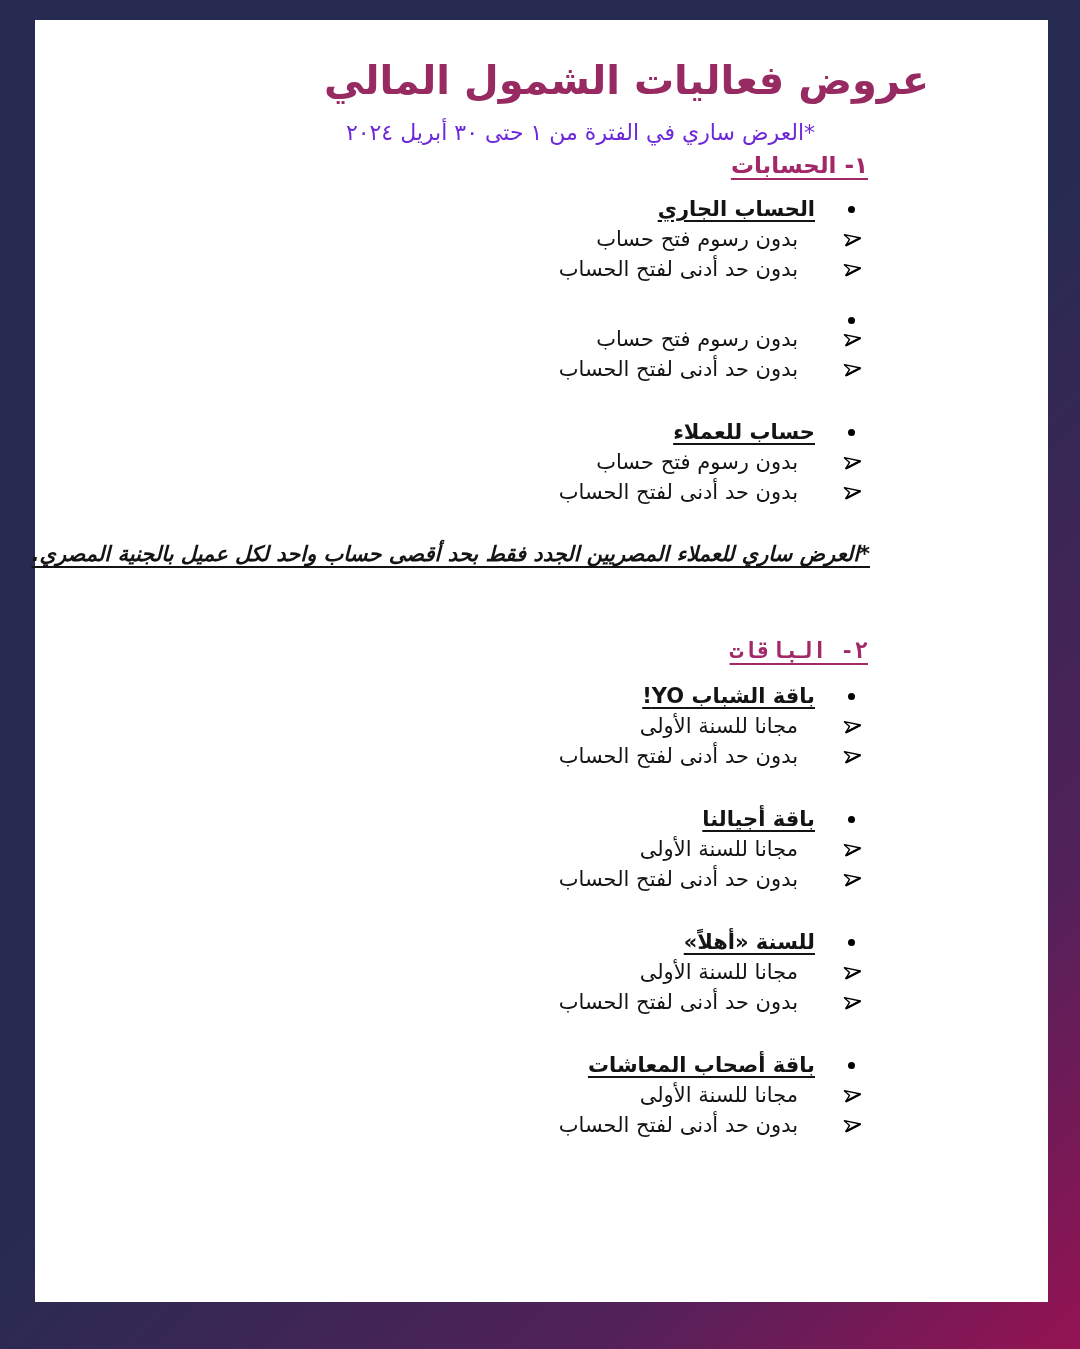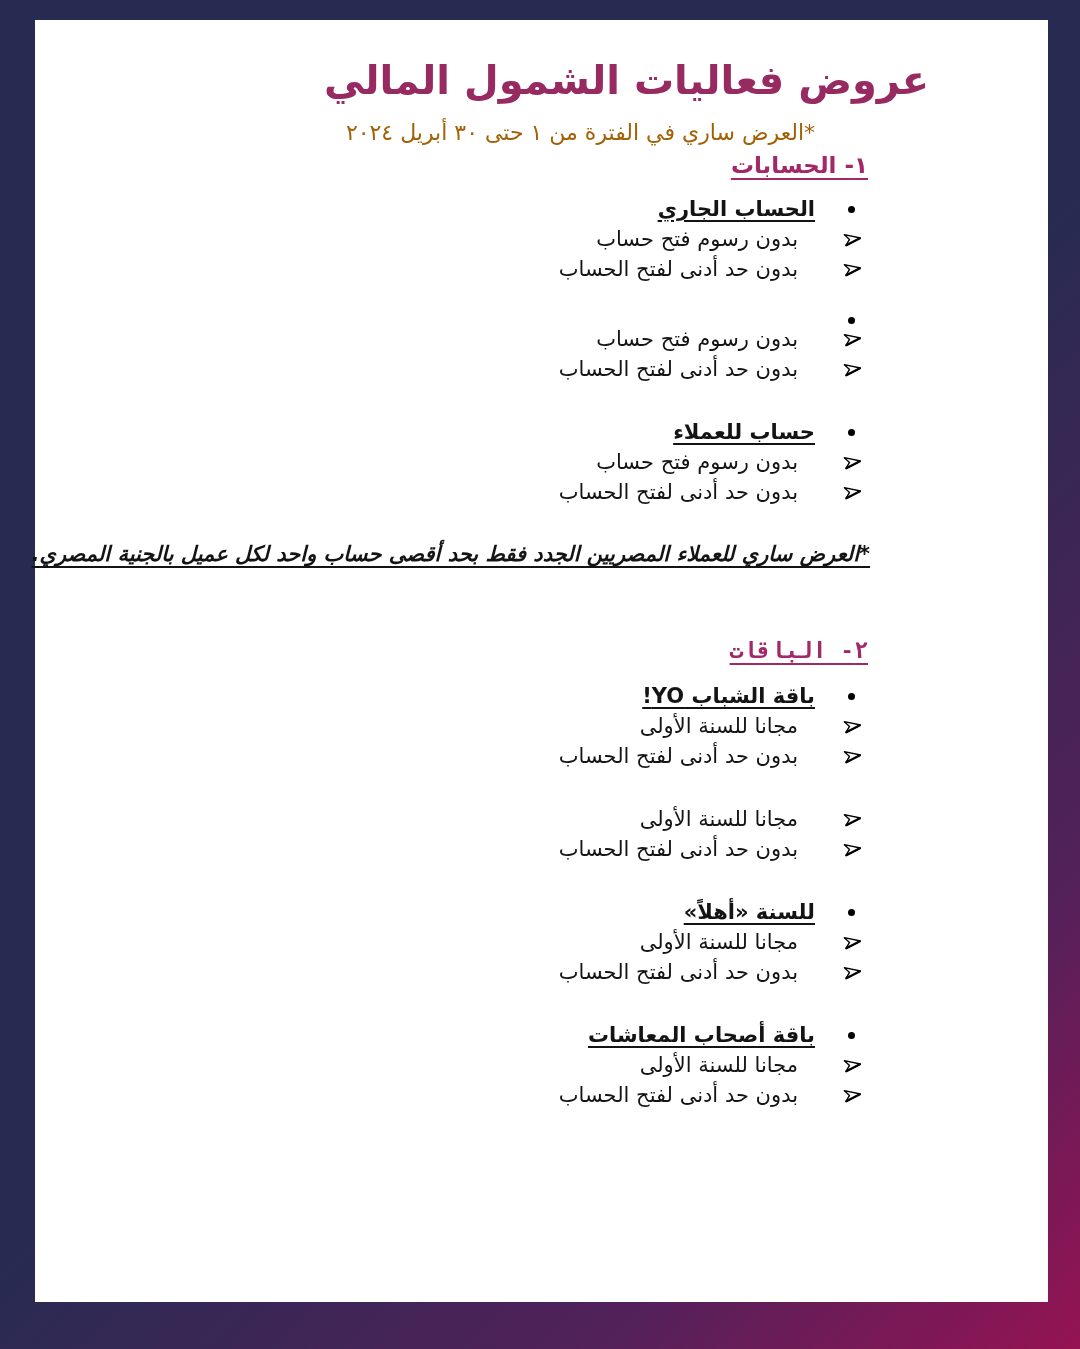--- a/index.html
+++ b/index.html
@@ -21,21 +21,21 @@
     position:absolute;left:35px;top:20px;width:1013px;height:1282px;
     background:#ffffff;direction:rtl;
   }
   .doc-title{
     margin-top:36px;padding-left:170px;text-align:center;
     font-size:40px;font-weight:bold;color:var(--title-magenta);
     line-height:48px;
   }
   .doc-subtitle{
     margin-top:14px;padding-left:78px;text-align:center;
-    font-size:22px;line-height:30px;color:#a16207;
+    font-size:22px;line-height:30px;color:#6d28d9;
   }
   .section-a{
     margin-top:12px;margin-left:0;margin-right:126px;
     font-size:22px;font-weight:bold;line-height:30px;
   }
   .section-a .label{text-decoration:underline;text-underline-offset:4px;}
   .sec-heading{
     margin-right:180px;font-size:23px;font-weight:bold;line-height:30px;
     color:var(--heading-magenta);
     text-decoration:underline;text-underline-offset:5px;
@@ -182,20 +182,26 @@
           <svg width="18" height="14" viewBox="0 0 18 14">
               <path d="M1 12.5 L16.5 7 L1 1.5 L5.5 7 Z" fill="#fff" stroke="#000" stroke-width="1.4" stroke-linejoin="round"></path>
               <path d="M1 12.5 L16.5 7" stroke="#000" stroke-width="2.2"></path>
             </svg>
         </span>
         <span>بدون حد أدنى لفتح الحساب</span>
       </div>
     </div>
 
     <div class="group">
+      <div class="li name-li">
+        <span class="marker-dot">
+            <span class="dot"></span>
+          </span>
+        <span class="txt">باقة أجيالنا</span>
+      </div>
       <div class="li sub-li">
         <span class="marker-arrow">
           <svg width="18" height="14" viewBox="0 0 18 14">
               <path d="M1 12.5 L16.5 7 L1 1.5 L5.5 7 Z" fill="#fff" stroke="#000" stroke-width="1.4" stroke-linejoin="round"></path>
               <path d="M1 12.5 L16.5 7" stroke="#000" stroke-width="2.2"></path>
             </svg>
         </span>
         <span>مجانا للسنة الأولى</span>
       </div>
       <div class="li sub-li">

